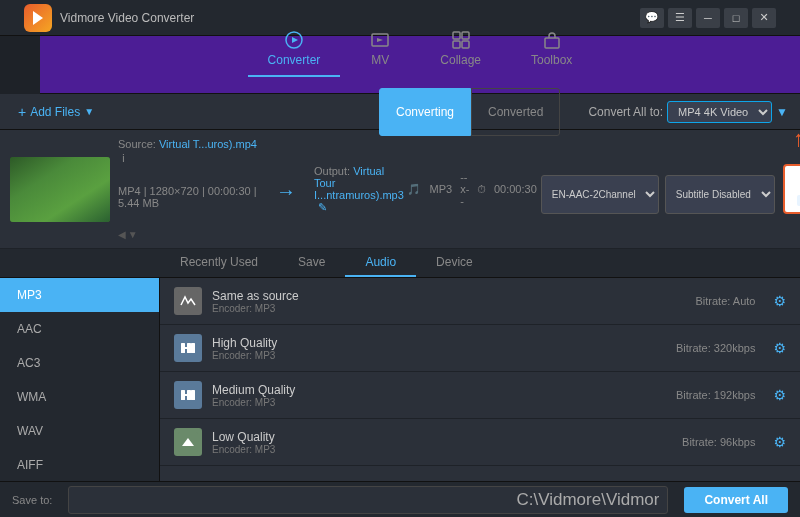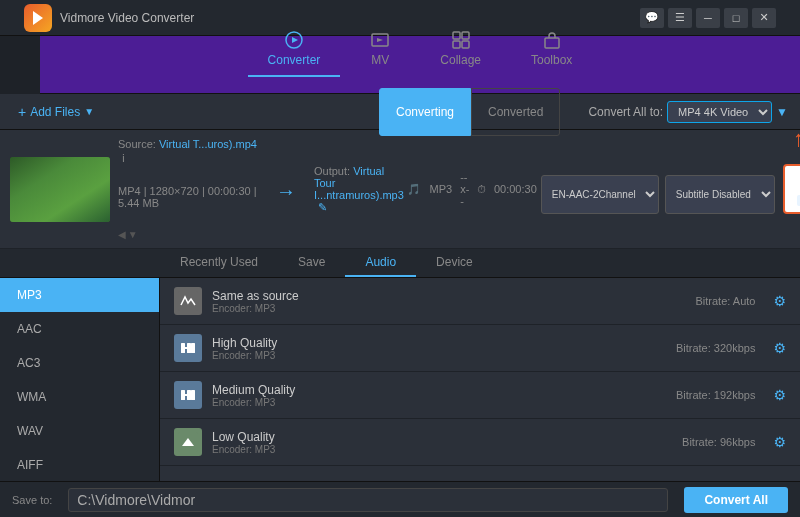--- a/index.html
+++ b/index.html
@@ -366,22 +366,23 @@
     .save-to-label {
       color: #888;
       font-size: 11px;
     }
     .save-path {
       background: #2b3039;
       border: 1px solid #444;
       color: #aaa;
       padding: 3px 8px;
       border-radius: 3px;
-      font-size: 14px;
+      font-size: 17px;
       flex: 1;
+      text-align: right;
     }
     .convert-btn {
       background: #4ab3f4;
       border: none;
       color: white;
       padding: 6px 20px;
       border-radius: 3px;
       cursor: pointer;
       font-size: 12px;
       font-weight: bold;

